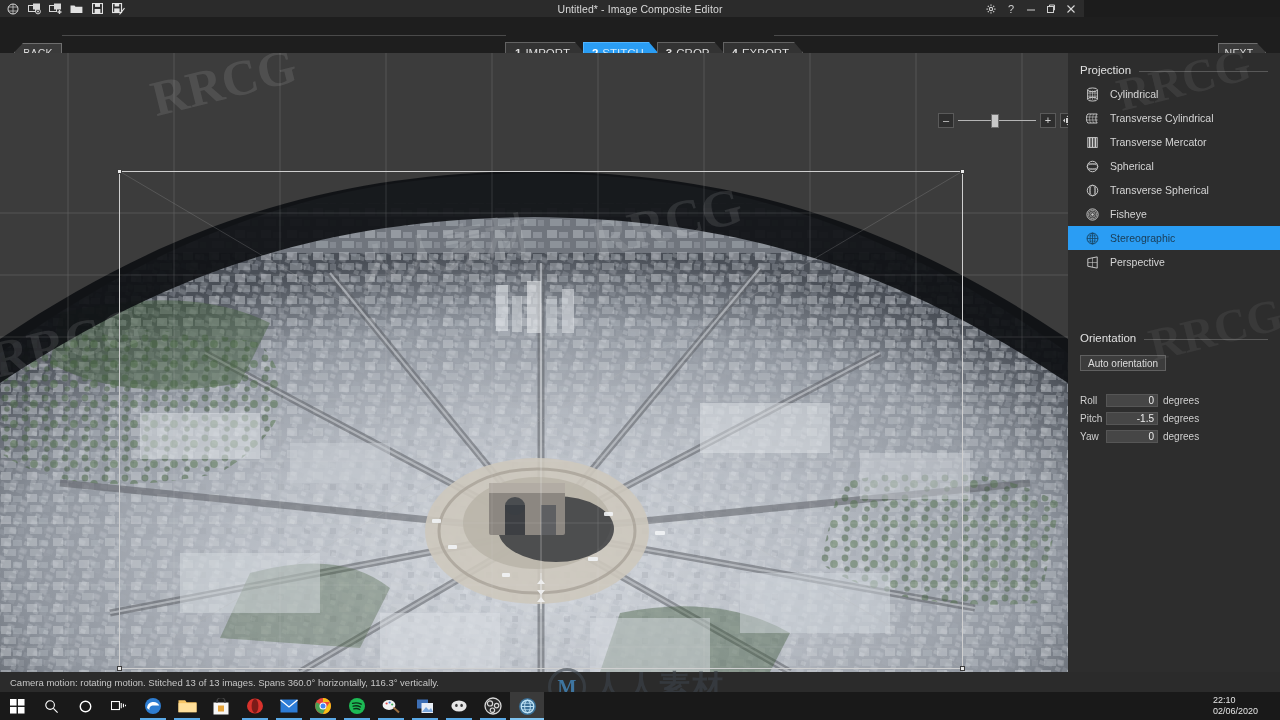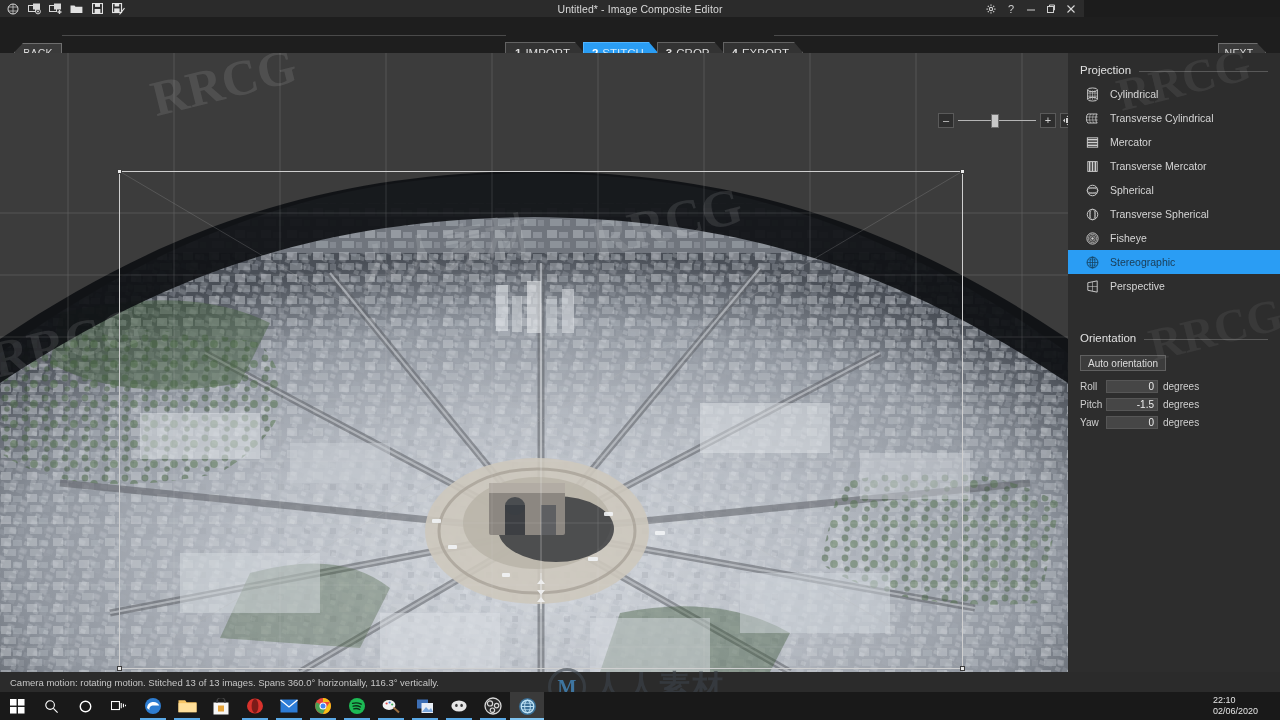--- a/index.html
+++ b/index.html
@@ -572,31 +572,20 @@
           <svg width="15" height="15" viewBox="0 0 16 16">
               <path d="M3 3.2 A2 5 0 0 0 3 12.8 M13 3.2 A2 5 0 0 0 13 12.8" fill="none" stroke="#cfcfcf" stroke-width="1"></path>
               <path d="M3 3.2 H13 M3 12.8 H13" stroke="#cfcfcf" stroke-width="1"></path>
               <path d="M6.3 3.2 A2 5 0 0 0 6.3 12.8 M9.6 3.2 A2 5 0 0 0 9.6 12.8" fill="none" stroke="#cfcfcf" stroke-width=".6"></path>
               <path d="M2 6.4 H13.6 M2 9.6 H13.6" stroke="#cfcfcf" stroke-width=".6"></path>
             </svg>
         </span>
         <span class="pi-label">Transverse Cylindrical</span>
       </div>
 
-      <div class="proj-item">
-        <span class="pi-icon">
-          <svg width="15" height="15" viewBox="0 0 16 16">
-              <rect x="2.5" y="3" width="11" height="10" fill="none" stroke="#cfcfcf" stroke-width="1"></rect>
-              <rect x="2.5" y="4.2" width="11" height="1.6" fill="#cfcfcf"></rect>
-              <rect x="2.5" y="7.2" width="11" height="1.6" fill="#cfcfcf"></rect>
-              <rect x="2.5" y="10.2" width="11" height="1.6" fill="#cfcfcf"></rect>
-            </svg>
-        </span>
-        <span class="pi-label">Mercator</span>
-      </div>
 
       <div class="proj-item">
         <span class="pi-icon">
           <svg width="15" height="15" viewBox="0 0 16 16">
               <rect x="3" y="2.8" width="10" height="10.4" fill="none" stroke="#cfcfcf" stroke-width="1"></rect>
               <rect x="4.2" y="2.8" width="1.6" height="10.4" fill="#cfcfcf"></rect>
               <rect x="7.2" y="2.8" width="1.6" height="10.4" fill="#cfcfcf"></rect>
               <rect x="10.2" y="2.8" width="1.6" height="10.4" fill="#cfcfcf"></rect>
             </svg>
         </span>
@@ -661,21 +650,21 @@
       </div>
     </div>
 
     <div class="orient">
       <div class="sect-head">
         <span>Orientation</span>
         <span class="rule"></span>
       </div>
       <div class="auto-btn">Auto orientation</div>
 
-      <div class="angle-row" style="margin-top:8px;">
+      <div class="angle-row" style="margin-top:22px;">
         <span class="lbl">Roll</span>
         <span class="fld">0</span>
         <span class="unit">degrees</span>
       </div>
       <div class="angle-row">
         <span class="lbl">Pitch</span>
         <span class="fld">-1.5</span>
         <span class="unit">degrees</span>
       </div>
       <div class="angle-row">

